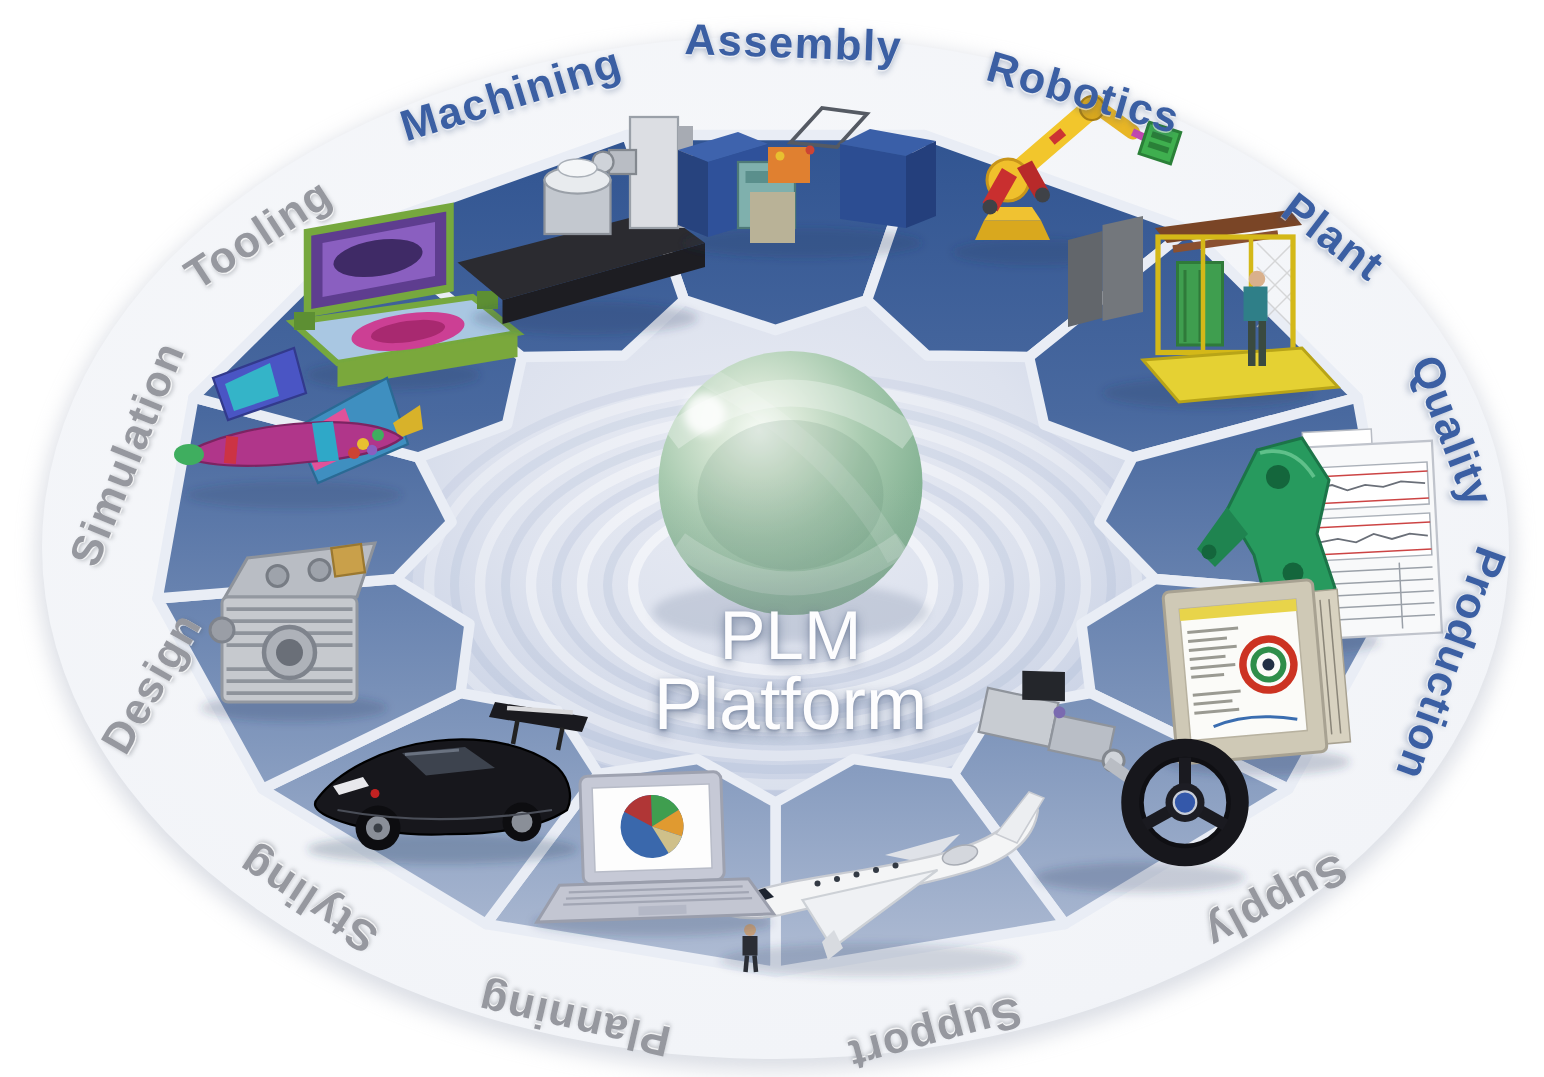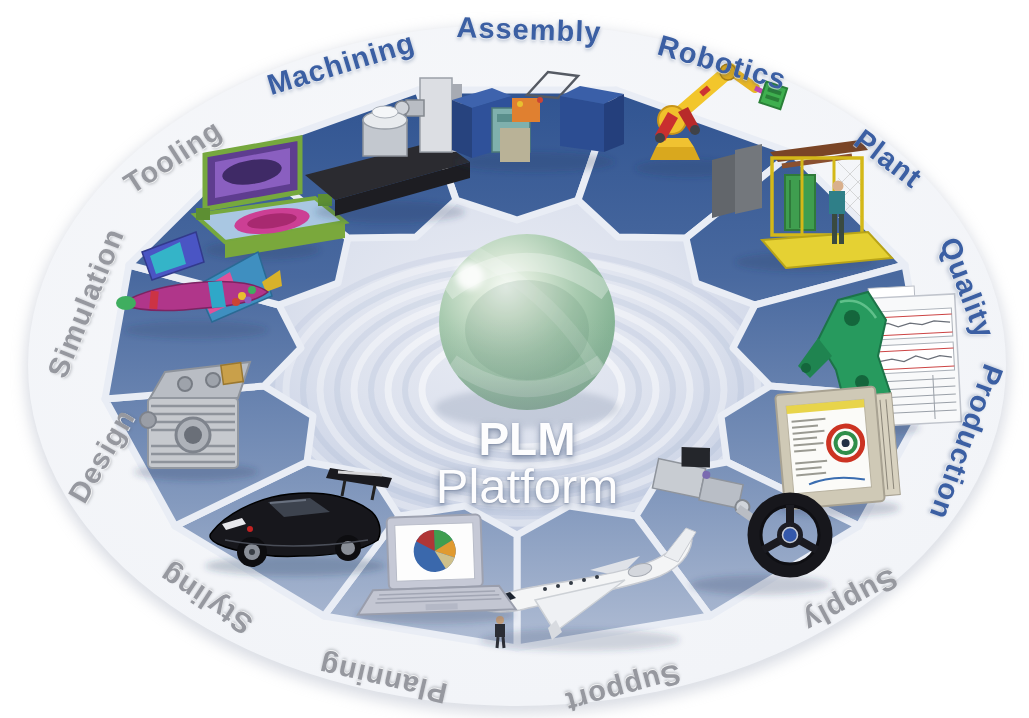--- a/index.html
+++ b/index.html
@@ -18,21 +18,21 @@
   }
   .lbl-gray{
     color:#96989f;
     text-shadow:0 1px 0 rgba(255,255,255,.75), 0 2px 3px rgba(80,85,95,.35);
   }
   .center-title{
     position:absolute;left:527px;top:400px;transform:translate(-50%,0);
     text-align:center;color:#fdfdfe;pointer-events:none;line-height:1.0;
     text-shadow:0 3px 7px rgba(105,120,148,.85), 0 1px 2px rgba(120,132,158,.7);
   }
-  .center-title .l1{font-size:46px;font-weight:700;margin-top:16px;}
+  .center-title .l1{font-size:46px;font-weight:400;}
   .center-title .l2{font-size:49px;font-weight:400;}
 </style>
 </head>
 <body>
 
 <div class="stage">
 
 <svg width="1029" height="718" viewBox="0 0 1029 718">
   <defs>
     <filter id="soft" x="-60%" y="-60%" width="220%" height="220%">

